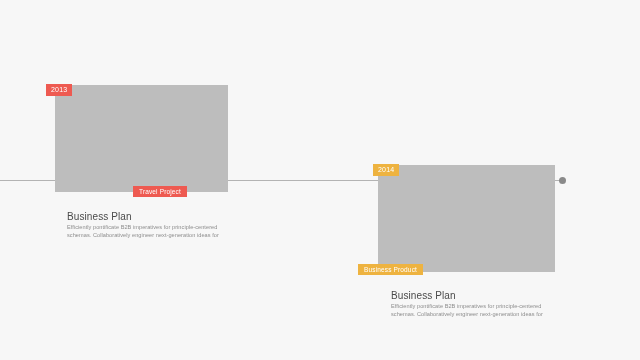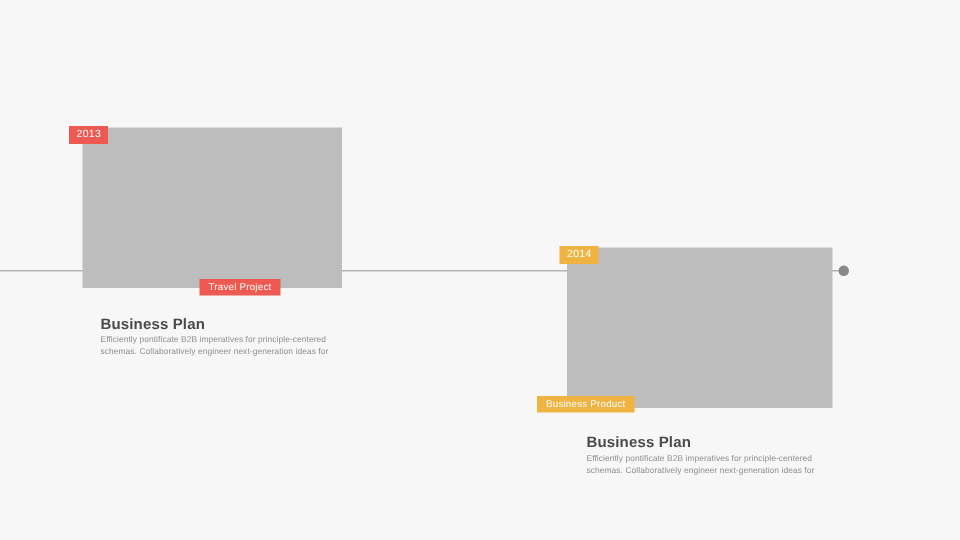--- a/index.html
+++ b/index.html
@@ -69,21 +69,21 @@
     font-size: 6.5px;
     line-height: 11px;
     height: 11px;
     padding: 0 6px;
     white-space: nowrap;
     letter-spacing: 0.15px;
   }
   .entry-title {
     position: absolute;
     font-size: 10px;
-    font-weight: bold;
+    font-weight: normal;
     color: #4a4a4a;
     letter-spacing: 0.1px;
     white-space: nowrap;
   }
   .entry-body {
     position: absolute;
     font-size: 5.6px;
     line-height: 8.4px;
     color: #8e8e8e;
     width: 152px;

